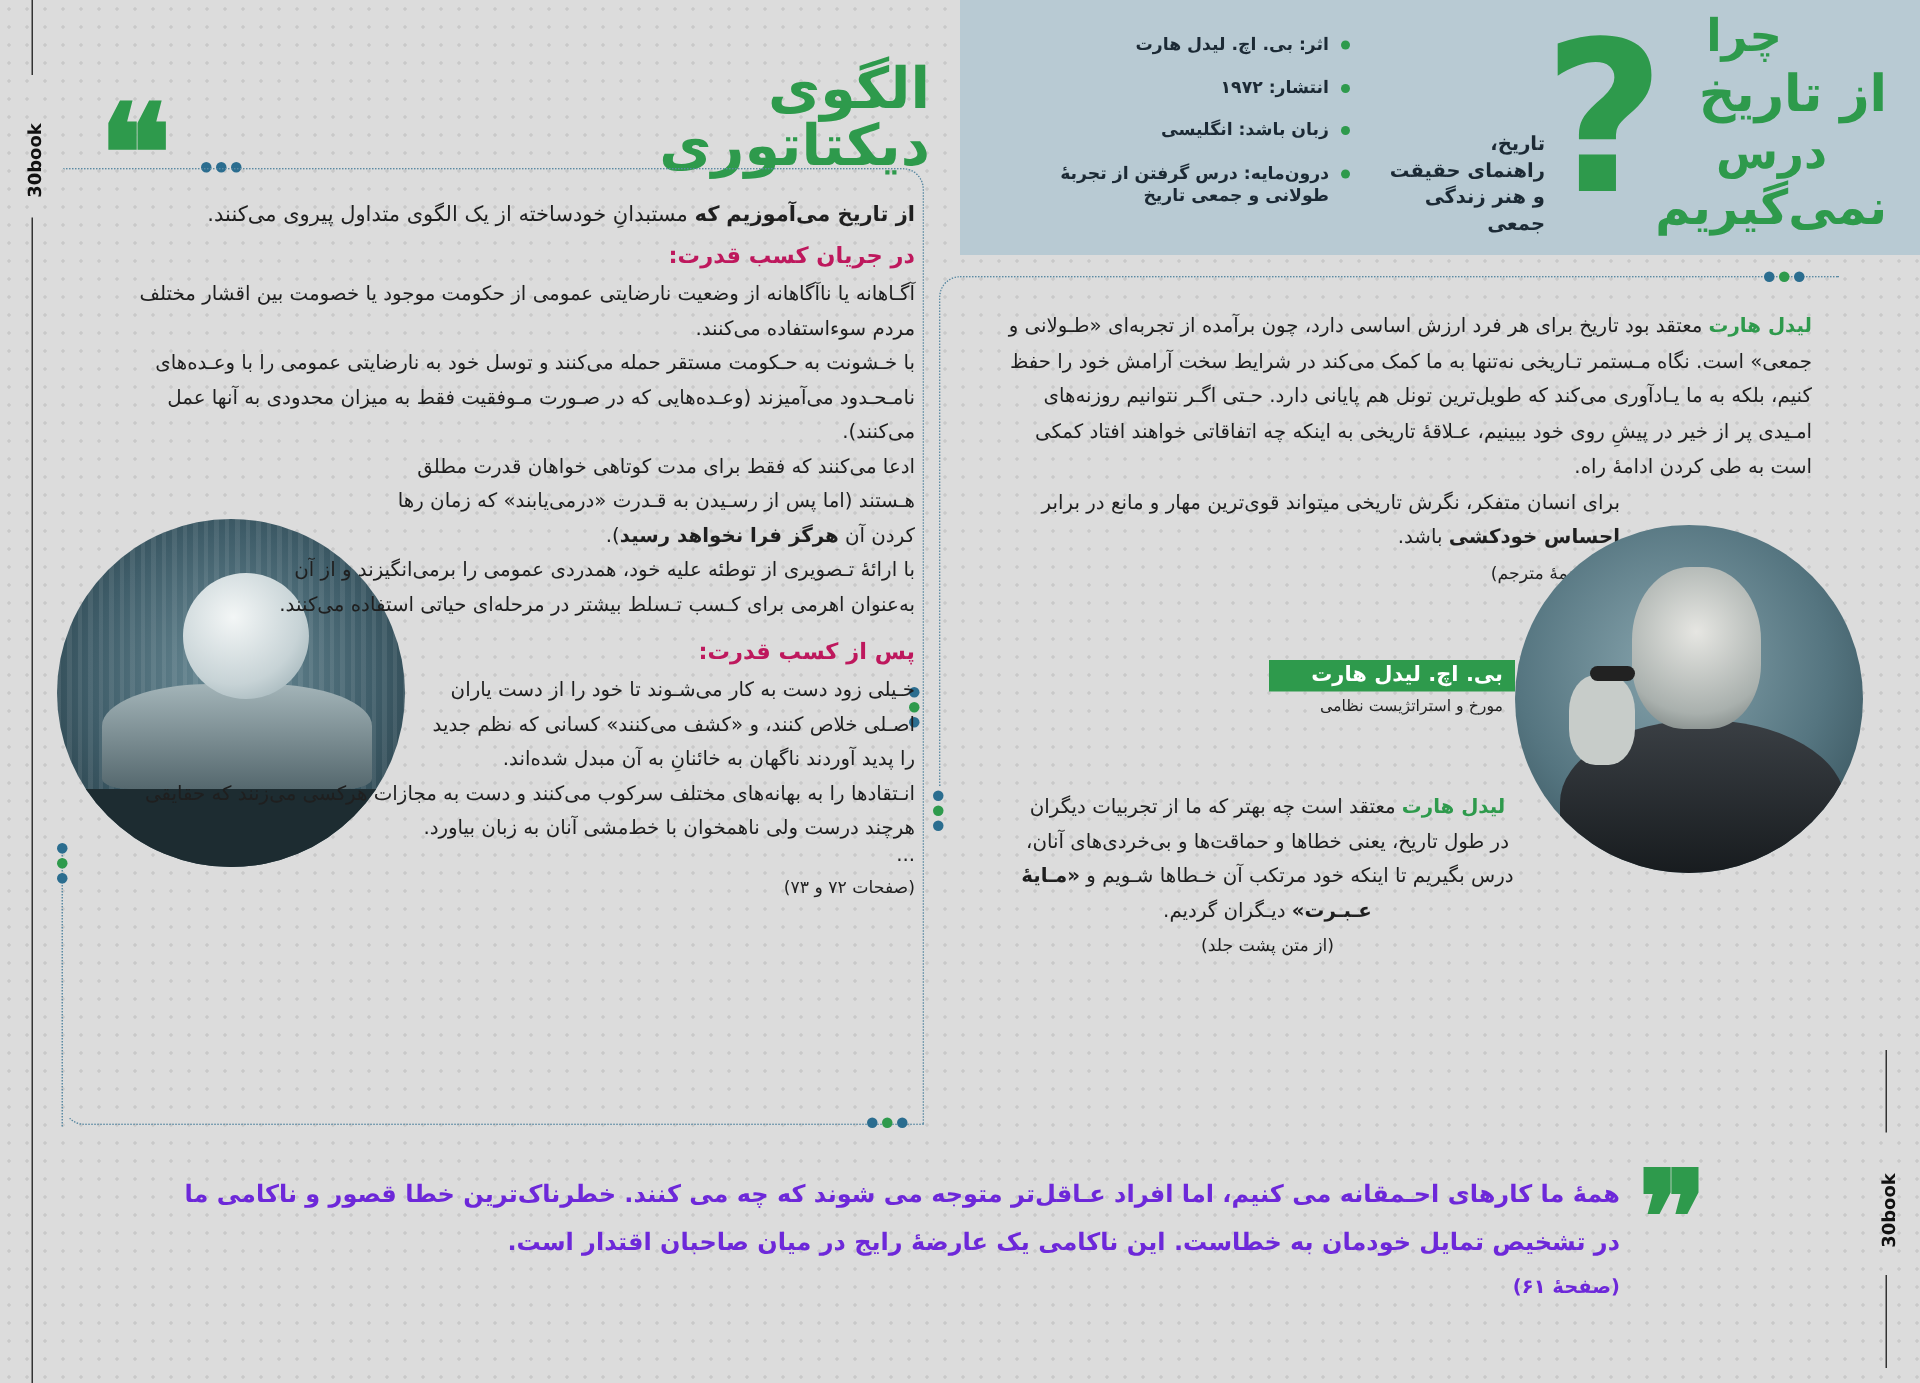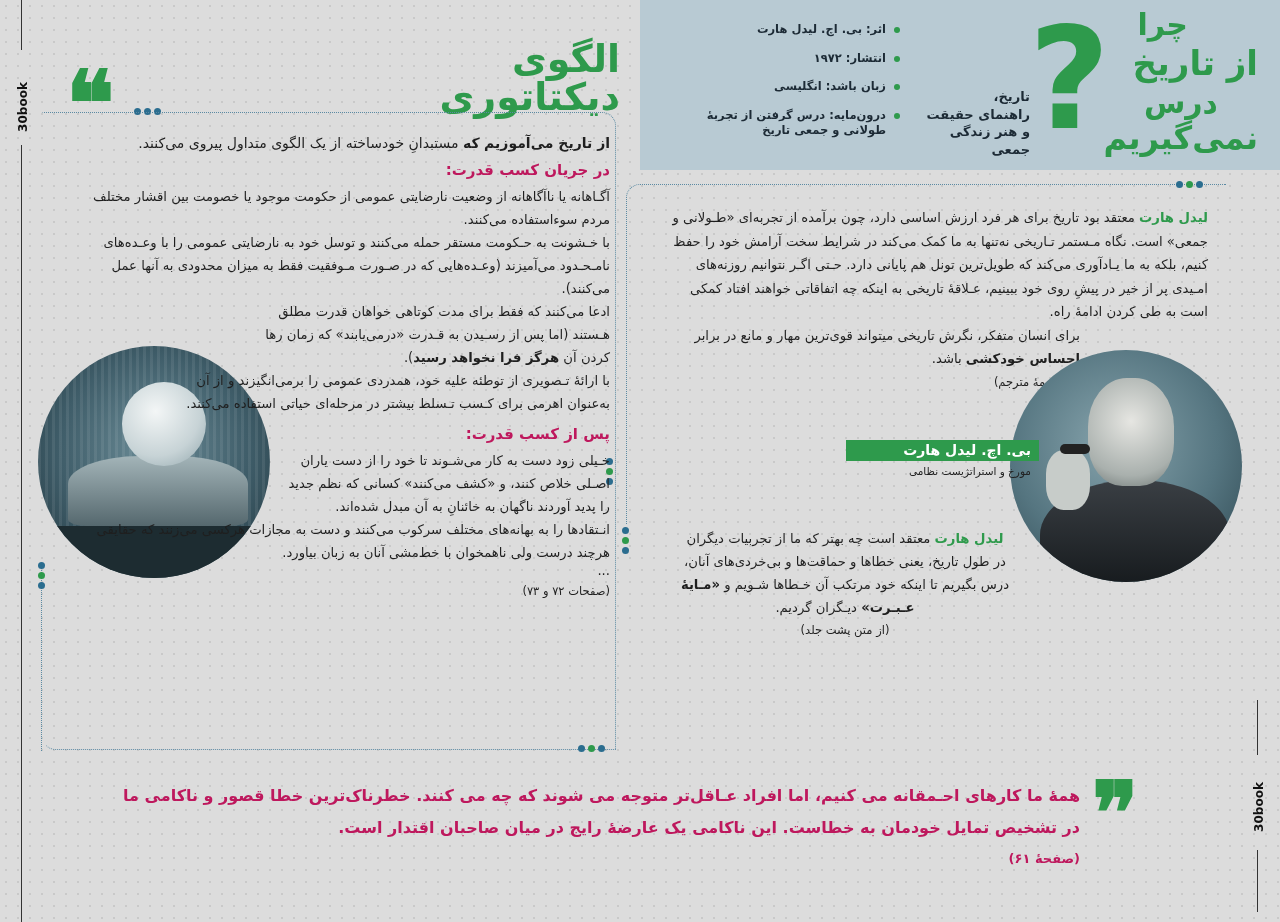--- a/index.html
+++ b/index.html
@@ -138,37 +138,37 @@
     font-size: 13.2px; line-height: 23.5px;
   }
   .right-body1 .green, .right-body2 .green { color: #2e9a4c; font-weight: bold; }
   .right-body1 b, .right-body2 b { font-weight: bold; }
   .right-body1 .narrow { padding-left: 0; padding-right: 0; width: 420px; margin-left: 0; margin-right: 128px; }
   .right-body1 .src, .right-body2 .src { font-size: 11.5px; }
 
   .name-tag { position: absolute; left: 846px; top: 440px; direction: rtl; text-align: right; }
   .name-tag .name {
     display: block; background: #2e9a4c; color: #fff; font-weight: bold; font-size: 14px;
-    padding: 2px 8px 3px 8px; width: 193px;
+    padding: 2px 8px 3px 8px; width: 164px;
   }
   .name-tag .role { display: block; font-size: 10.5px; color: #222; margin-top: 4px; padding-right: 8px; }
 
   .right-body2 {
     position: absolute; left: 680px; top: 527px; width: 330px; direction: rtl; text-align: center;
     font-size: 13.2px; line-height: 23px;
   }
 
   
   .quote-close {
     position: absolute; left: 1092px; top: 770px; font-size: 86px; color: #2e9a4c; font-weight: bold;
     font-family: "DejaVu Serif", serif; line-height: 1;
   }
   .bottom-quote {
     position: absolute; left: 120px; top: 780px; width: 960px; direction: rtl; text-align: right;
-    color: #be185d; font-weight: bold; font-size: 16px; line-height: 32px;
+    color: #6d28d9; font-weight: bold; font-size: 16px; line-height: 32px;
   }
   .bottom-quote .src { font-size: 13px; font-weight: bold; line-height: 30px; }
 </style>
 </head>
 <body>
 
 <div class="brand" style="left:10px; top:0; height:922px;">
   <div class="line" style="top:0; height:50px;"></div>
   <div class="label" style="top:100px;">30book</div>
   <div class="line" style="top:145px; height:777px;"></div>

